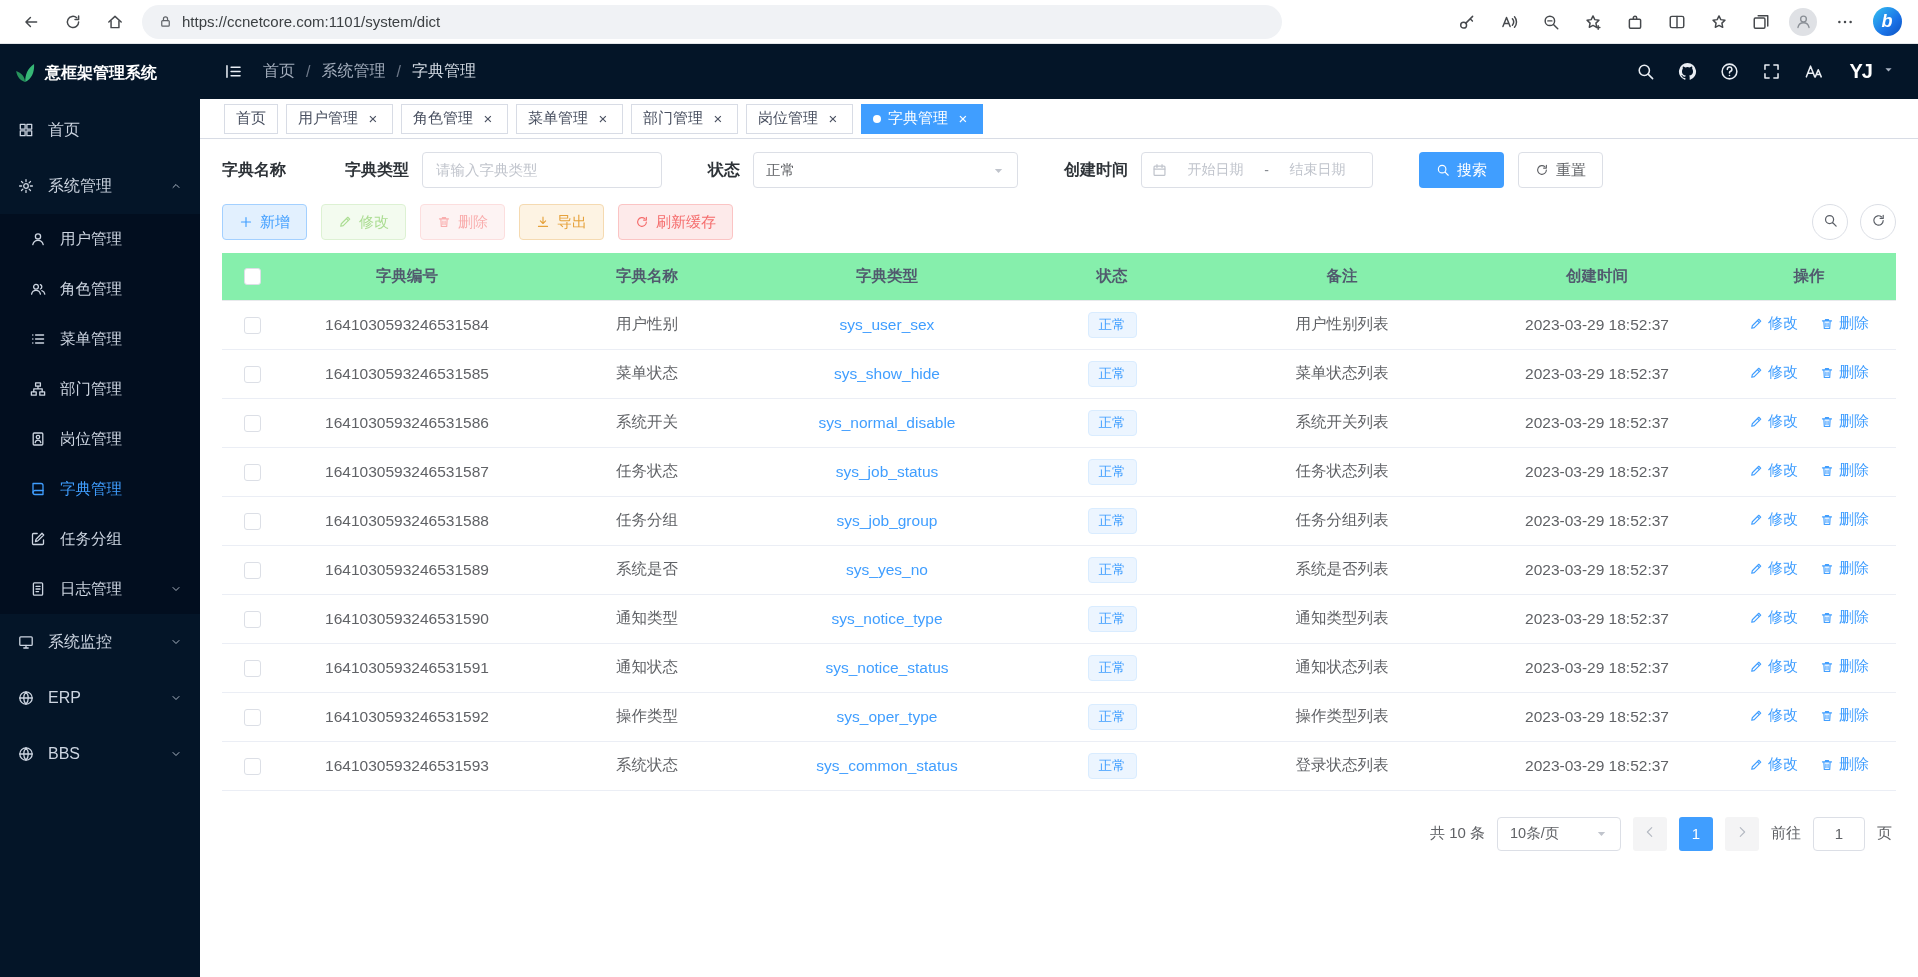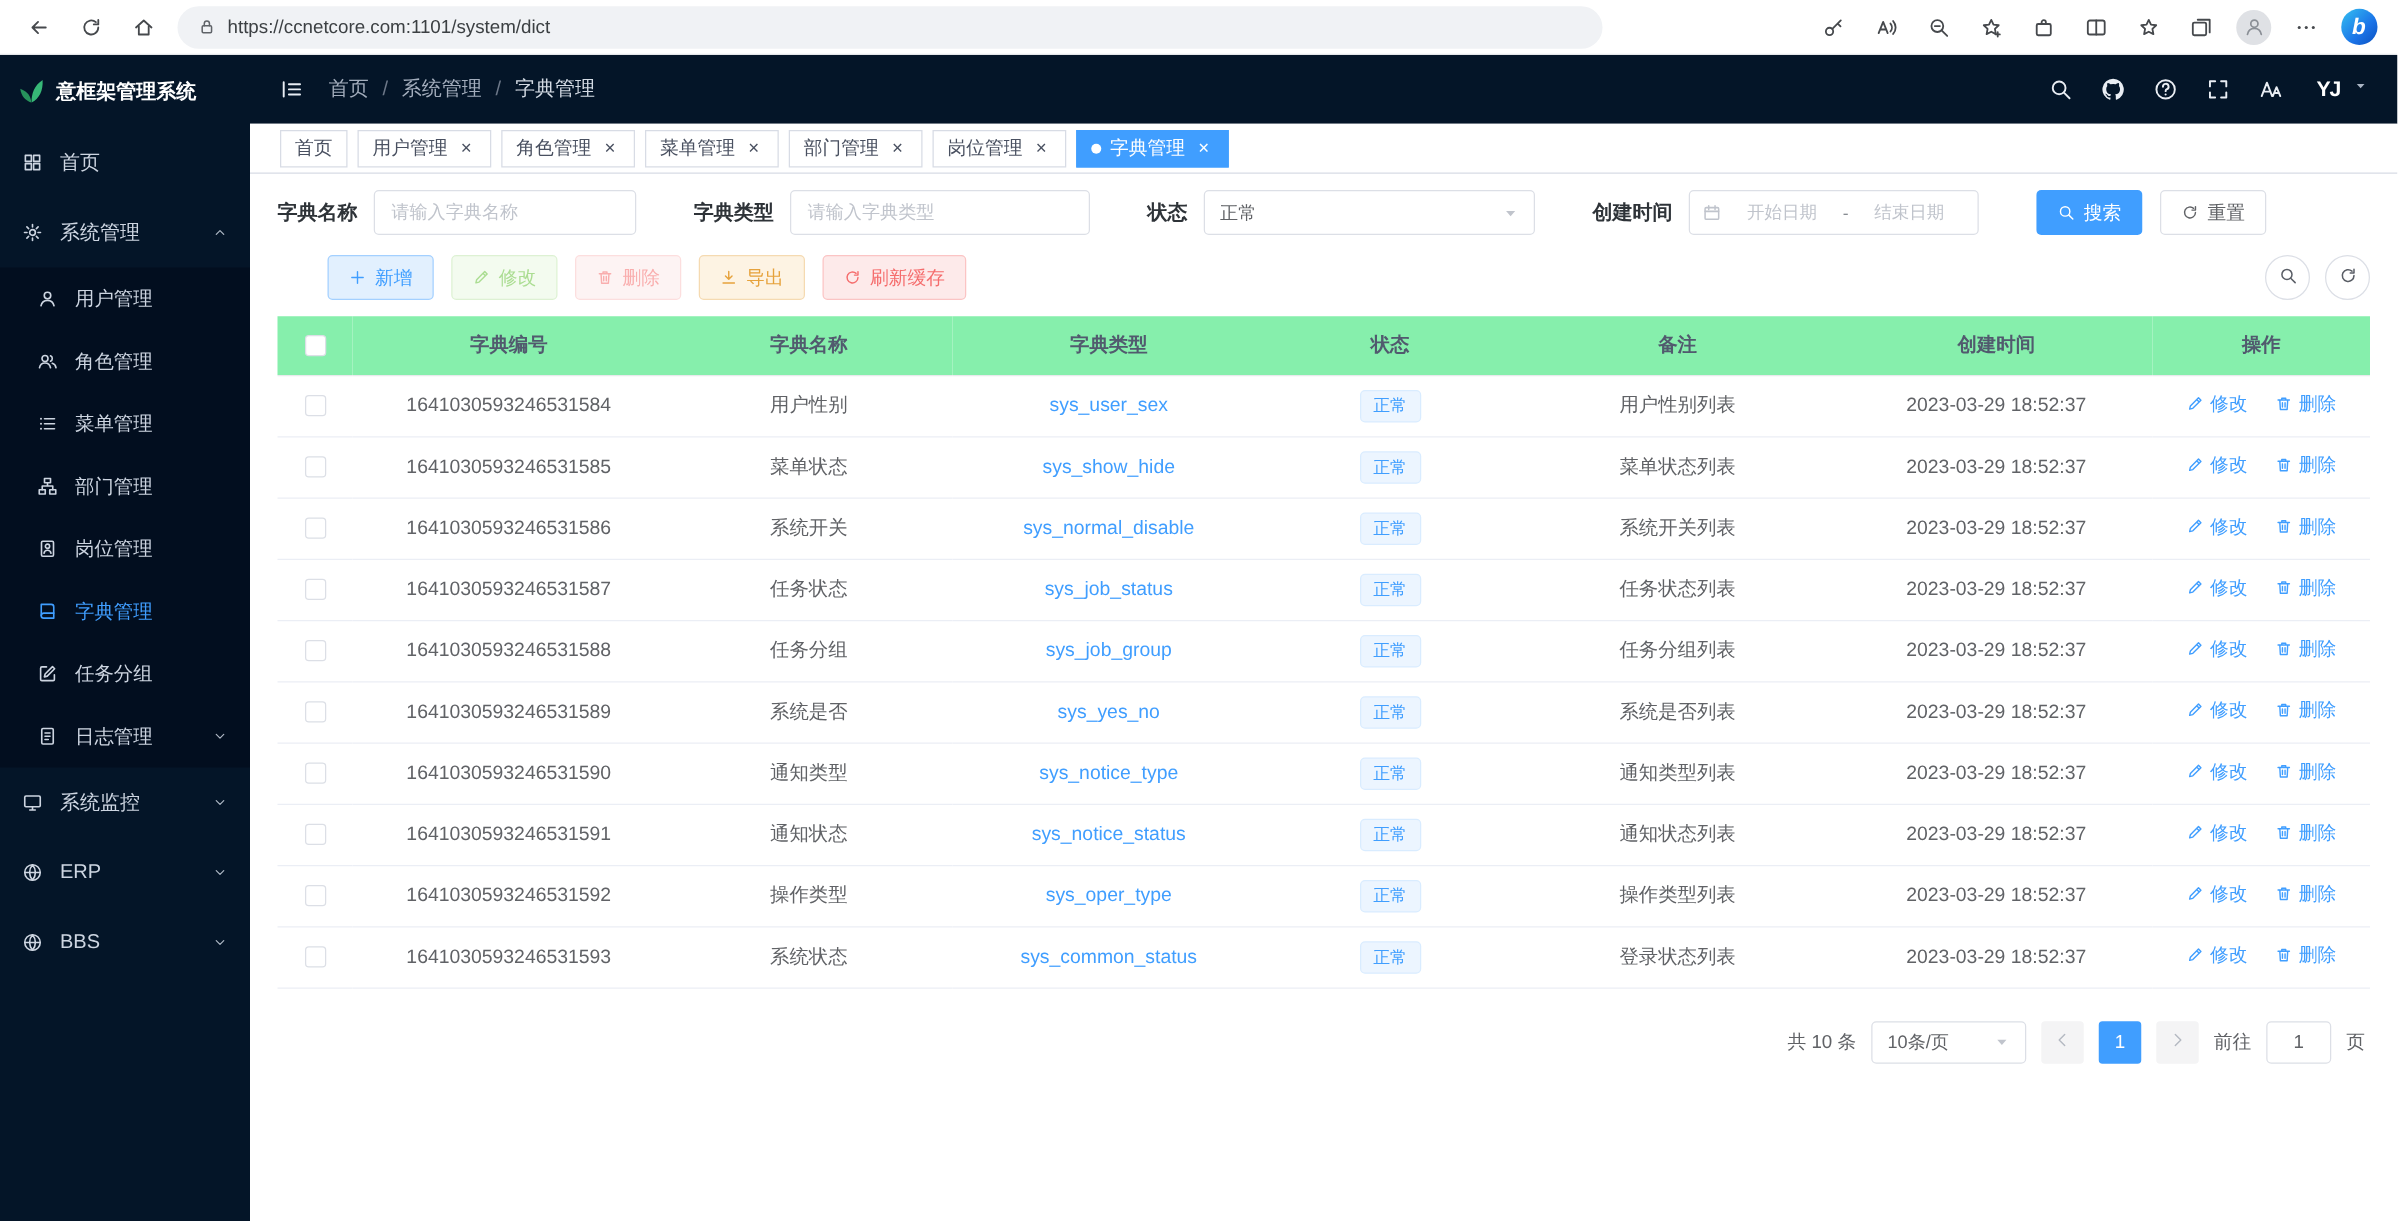--- a/index.html
+++ b/index.html
@@ -53,21 +53,21 @@
   
   .top-header { height: 55px; flex-shrink: 0; background: var(--header-bg,#041528);
     display: flex; align-items: center; padding: 0 24px; }
   .hamburger { color: #e8edf4; font-size: 19px; margin-right: 20px; display: flex; }
   .breadcrumb { display: flex; align-items: center; gap: 11px; font-size: 16px; }
   .bc-item { color: #a3adbc; }
   .bc-item.last { color: #d4dbe4; }
   .bc-sep { color: #6d7889; }
   .header-right { margin-left: auto; display: flex; align-items: center; gap: 23px; color: #e9edf3; }
   .header-icon { font-size: 19px; display: flex; }
-  .user-logo { font-weight: 800; font-size: 17px; letter-spacing: -1px; color: #fff; margin-left: 4px; }
+  .user-logo { font-weight: 800; font-size: 20px; letter-spacing: -1px; color: #fff; margin-left: 4px; }
   .user-caret { font-size: 11px; color: #aab4c3; display: flex; margin-left: -12px; align-self: flex-end; margin-bottom: 8px; }
 
   
   .tab-bar { height: 40px; flex-shrink: 0; background: #fff; border-bottom: 1px solid #d8dce5;
     display: flex; align-items: center; gap: 8px; padding: 0 24px; }
   .tab { height: 30px; display: inline-flex; align-items: center; gap: 7px; padding: 0 11px;
     border: 1px solid #d8dce5; background: #fff; color: #495060; font-size: 15px; white-space: nowrap; }
   .tab .dot { display: none; width: 8px; height: 8px; border-radius: 50%; background: #fff; }
   .tab.active { background: var(--accent,#409eff); border-color: var(--accent,#409eff); color: #fff; }
   .tab.active .dot { display: inline-block; }
@@ -94,21 +94,21 @@
   .date-range .cal { color: #c0c4cc; font-size: 15px; display: flex; }
   .date-range .ph { flex: 1; text-align: center; color: #c0c4cc; font-size: 14px; white-space: nowrap; }
   .date-range .sep { color: #888c92; font-size: 14px; }
 
   .btn { height: 36px; border-radius: 4px; padding: 0 16px; font-size: 15px;
     display: inline-flex; align-items: center; gap: 7px; border: 1px solid transparent; white-space: nowrap; }
   .btn .b-icon { display: flex; font-size: 14px; }
   .btn-primary { background: var(--accent,#409eff); color: #fff; }
   .btn-default { background: #fff; border-color: #dcdfe6; color: #606266; margin-left: 14px; }
 
-  .toolbar-row { display: flex; align-items: center; gap: 14px; margin-top: 16px; margin-left: 40px; }
+  .toolbar-row { display: flex; align-items: center; gap: 14px; margin-top: 16px; }
   .btn-plain-primary { background: #e2f0fe; border-color: #a3d0ff; color: var(--accent,#409eff); }
   .btn-plain-success { background: #eaf8e2; border-color: #c2e7b0; color: var(--success,#67c23a); }
   .btn-plain-danger  { background: #fdeaea; border-color: #fbc4c4; color: var(--danger,#f56c6c); }
   .btn-plain-warning { background: #fdf3e3; border-color: #f5dab1; color: var(--warning,#e6a23c); }
   .btn.disabled { opacity: .55; cursor: not-allowed; }
   .toolbar-right { margin-left: auto; display: flex; gap: 12px; }
   .circle-btn { width: 36px; height: 36px; border: 1px solid #dcdfe6; border-radius: 50%;
     background: #fff; color: #5a5e66; font-size: 15px; display: flex; align-items: center; justify-content: center; }
 
   
@@ -493,21 +493,20 @@
           <span class="tab-label" data-interactable="false">字典管理</span>
           <span class="close" data-interactable="true">×</span>
         </div>
       </div>
 
     <div class="content" data-interactable="false">
 
       <div class="filter-row" data-interactable="false">
         <div class="f-item" data-interactable="false">
           <span class="f-label" data-interactable="false">字典名称</span>
-          <input class="input name-input" data-interactable="true" placeholder="请输入字典名称" style="">
         </div>
         <div class="f-item" data-interactable="false">
           <span class="f-label" data-interactable="false">字典类型</span>
           <input class="input type-input" data-interactable="true" placeholder="请输入字典类型" style="">
         </div>
         <div class="f-item" data-interactable="false">
           <span class="f-label" data-interactable="false">状态</span>
           <div class="select status-select" data-interactable="true">
             <span class="sel-value" data-interactable="false">正常</span>
             <span class="sel-caret" data-interactable="false">

